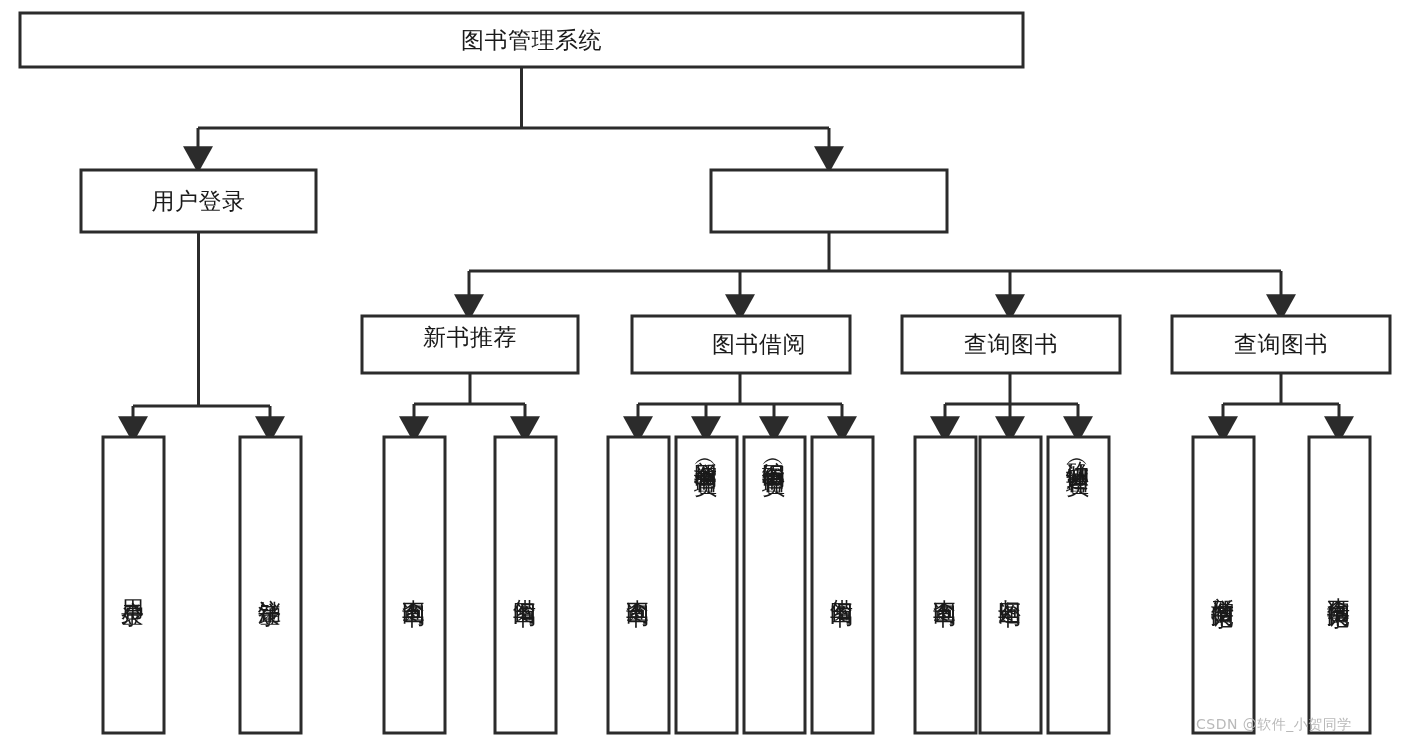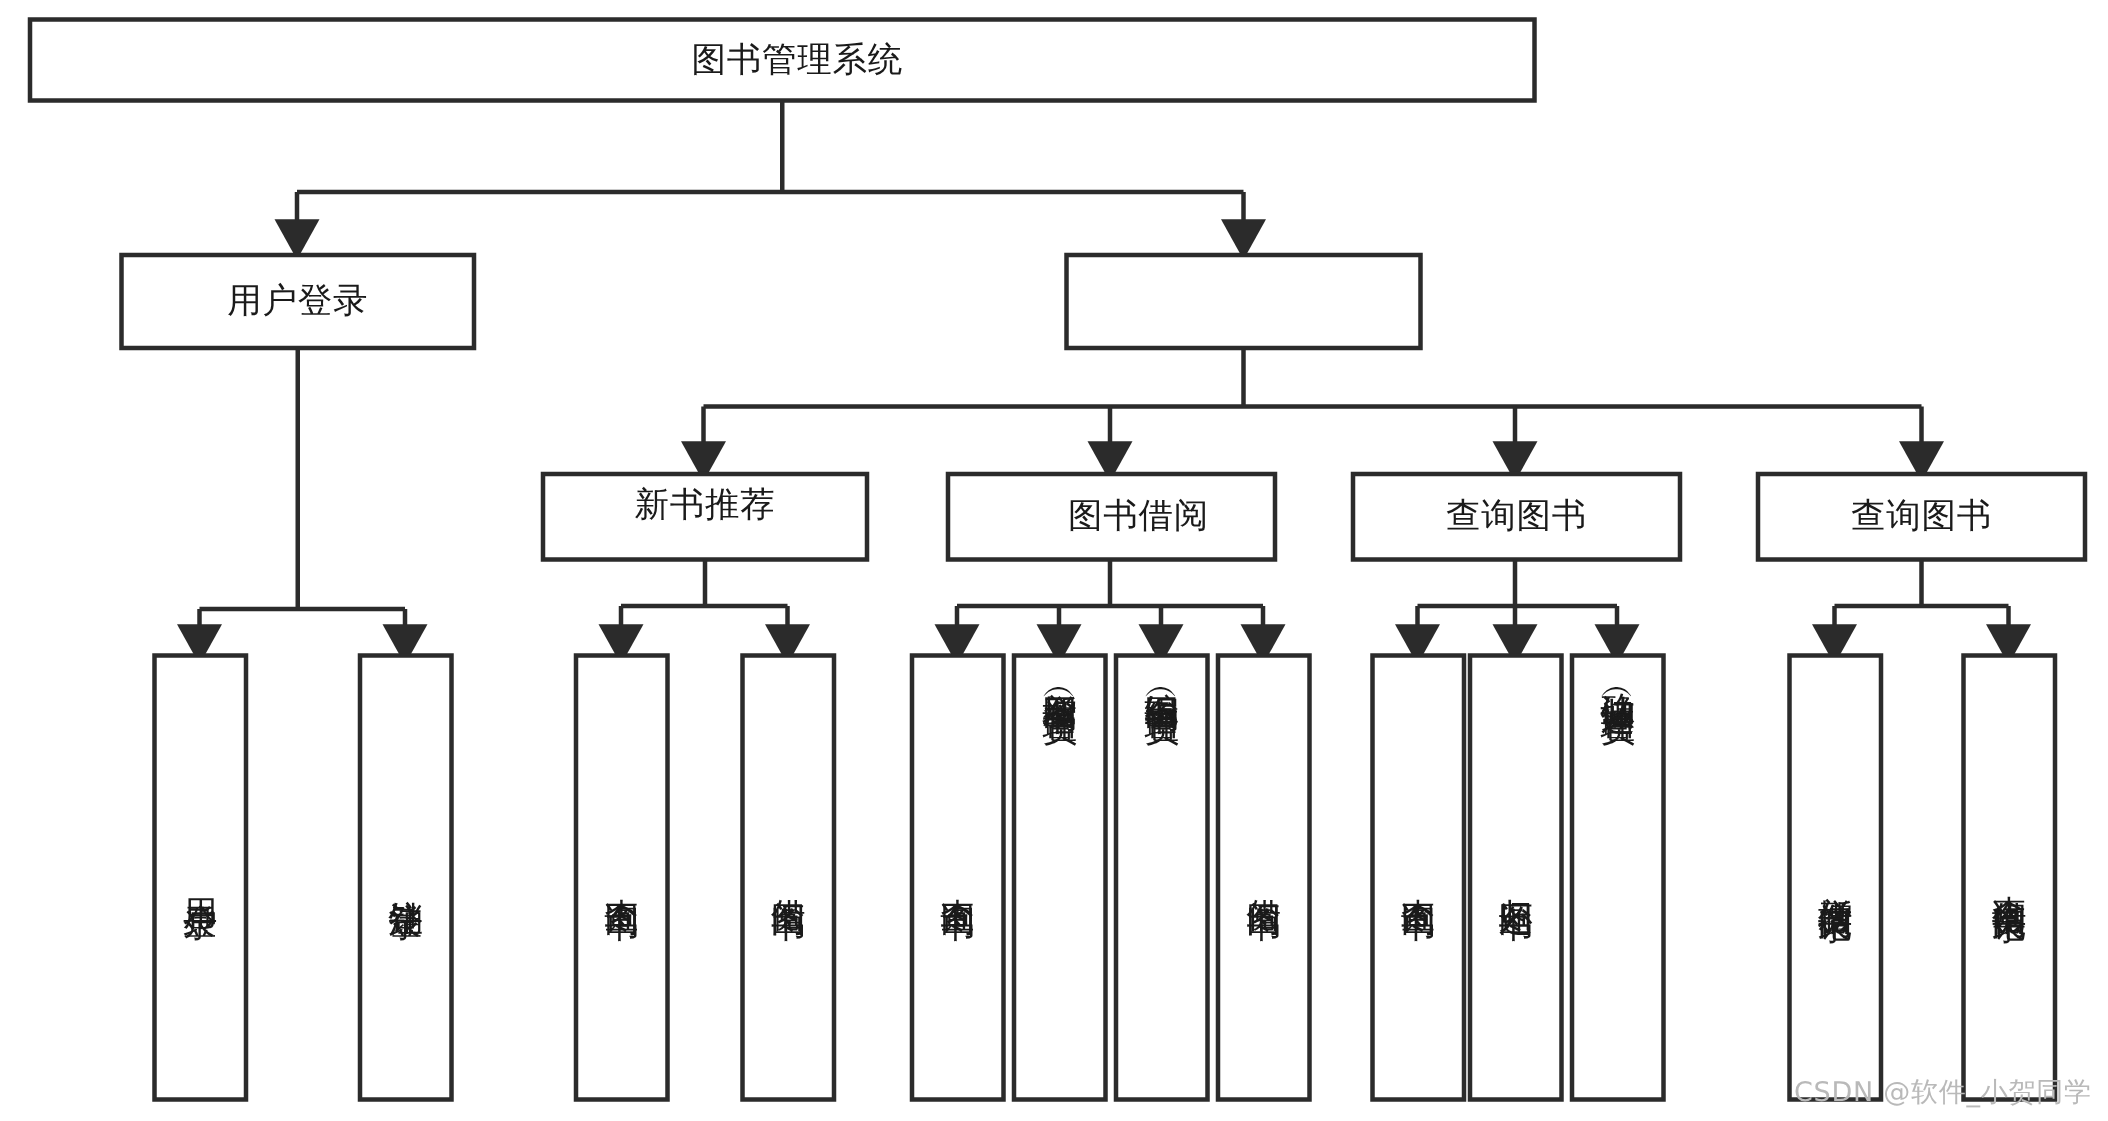--- a/index.html
+++ b/index.html
@@ -59,21 +59,21 @@
     color: #1a1a1a;
     font-size: 23px;
     letter-spacing: 2px;
     writing-mode: vertical-rl;
     text-orientation: upright;
     white-space: nowrap;
   }
   .watermark {
     position: absolute;
     color: #b9b9b9;
-    font-size: 18px;
+    font-size: 14px;
     letter-spacing: 0.5px;
     white-space: nowrap;
     pointer-events: none;
   }
 </style>
 </head>
 <body>
 
 <div id="diagram-root">
 

